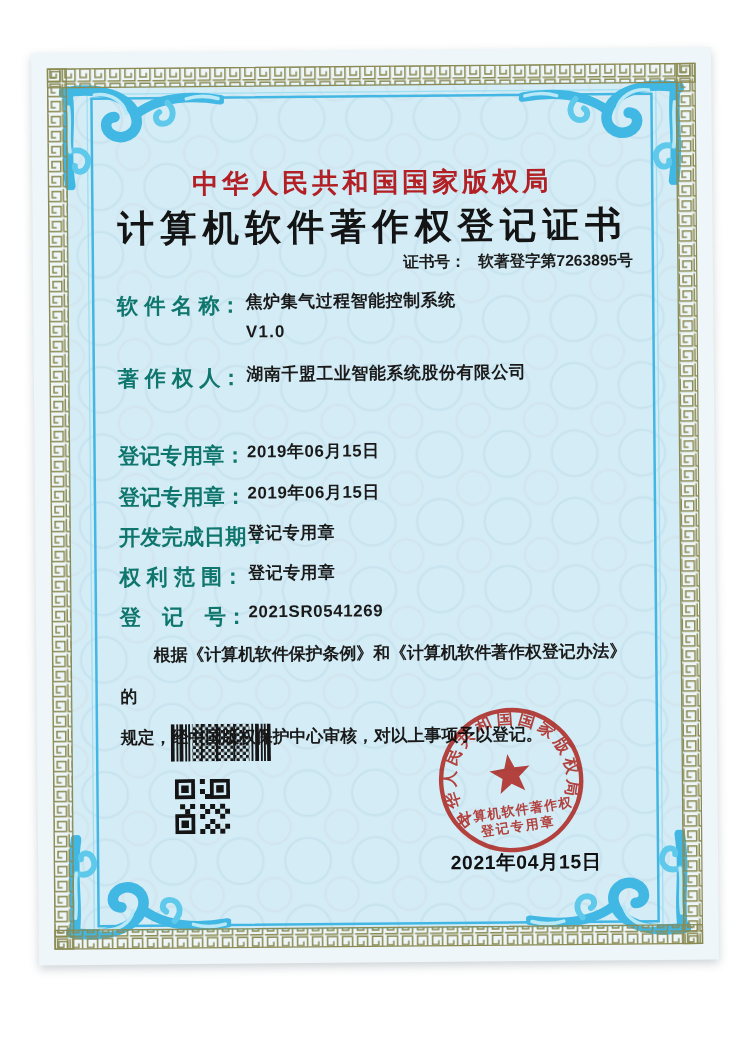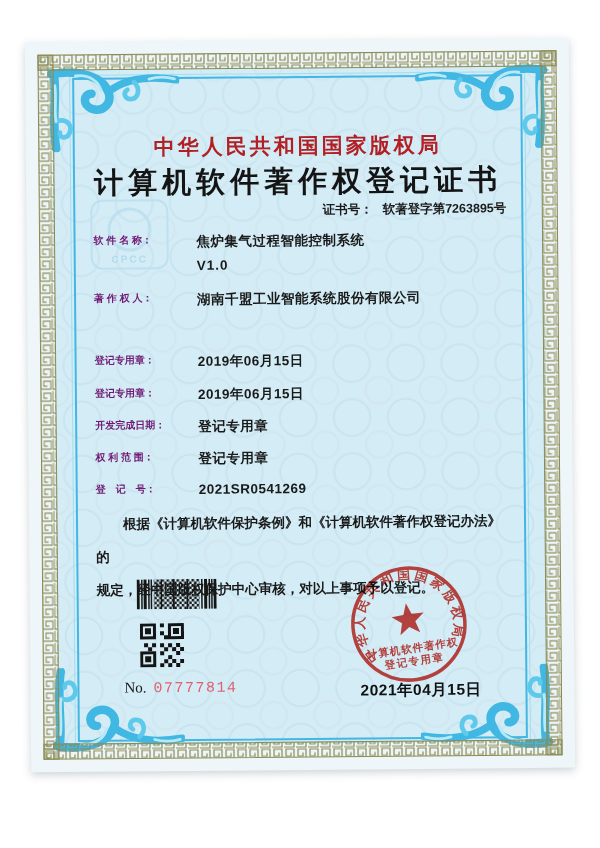--- a/index.html
+++ b/index.html
@@ -61,21 +61,21 @@
     font-size:29px;font-weight:bold;color:#141414;letter-spacing:5px;
   }
   .cert-no{
     position:absolute;right:64px;top:162px;z-index:5;
     font-size:12.5px;font-weight:bold;color:#1c1c1c;
   }
   .cert-no .lbl{margin-right:10px;}
   .fields{position:absolute;left:67px;top:192px;width:420px;z-index:5;}
   .frow{position:absolute;left:0;display:flex;align-items:flex-start;}
   .frow .lbl{
-    width:103px;flex:0 0 103px;font-size:10px;font-weight:bold;color:#701a75;white-space:pre;
+    width:103px;flex:0 0 103px;font-size:17px;font-weight:bold;color:#0f766e;white-space:pre;
   }
   .frow .val{
     font-size:13.5px;font-weight:bold;color:#1a1a1a;letter-spacing:0.5px;
   }
   .frow .val .v2{display:block;margin-top:7px;letter-spacing:1px;}
   .statement{
     position:absolute;left:67px;top:466px;width:414px;z-index:5;
     font-size:13.5px;font-weight:bold;color:#1a1a1a;line-height:33px;
   }
   .statement .l1{text-indent:2em;}
@@ -162,24 +162,20 @@
       <path d="M65 27 C82 14 106 10 137 15" stroke="#41b7e4" stroke-width="8"></path>
       <path d="M7 7 C11 32 4 54 9 87" stroke="#41b7e4" stroke-width="9"></path>
       <path d="M9 58 C21 54 27 63 23 71 C20 77 12 76 13 70" stroke="#5ec9ea" stroke-width="5"></path>
       <path d="M92 17 C100 25 96 35 88 35 C82 35 80 28 85 25" stroke="#5ec9ea" stroke-width="5"></path>
       <path d="M30 10 C44 8 55 16 57 26" stroke="#b9e8f6" stroke-width="3"></path>
       <path d="M108 14 C118 11 128 12 135 14" stroke="#b9e8f6" stroke-width="3"></path>
       <path d="M8 20 C10 34 7 46 9 58" stroke="#b9e8f6" stroke-width="3"></path>
     </g>
   </svg>
 
-  <div class="cpcc">
-    <div class="ring"></div>
-    <div class="ctext">CPCC</div>
-  </div>
 
   <div class="authority">中华人民共和国国家版权局</div>
   <div class="cert-title">计算机软件著作权登记证书</div>
   <div class="cert-no">
     <span class="lbl">证书号：</span><span>软著登字第7263895号</span>
   </div>
 
   <div class="fields">
     <div class="frow" style="top:0;">
       <span class="lbl">软 件 名 称：</span>
@@ -273,23 +269,20 @@
       <rect x="28" y="32" width="4" height="4"></rect>
         <rect x="24" y="36" width="4" height="4"></rect>
         <rect x="32" y="36" width="4" height="4"></rect>
       <rect x="40" y="36" width="4" height="4"></rect>
         <rect x="20" y="40" width="4" height="4"></rect>
         <rect x="28" y="40" width="4" height="4"></rect>
       <rect x="36" y="40" width="4" height="4"></rect>
     </g>
   </svg>
 
-  <div class="serial">
-    <span>No.</span><span class="num">07777814</span>
-  </div>
 
   <svg class="seal" width="124" height="124" viewBox="0 0 124 124">
     <defs>
       <path id="sealArc" d="M 30.2 93.8 A 45 45 0 1 1 93.8 93.8" fill="none"></path>
     </defs>
     <circle cx="62" cy="62" r="56" fill="none" stroke="#d63c35" stroke-width="3.5"></circle>
     <text font-size="13" font-weight="bold" fill="#d63c35" letter-spacing="3.2">
       <textPath href="#sealArc" startOffset="4">中华人民共和国国家版权局</textPath>
     </text>
     <polygon fill="#d63c35" points="62,41 66.1,52.3 78.2,52.7 68.7,60.2 72,71.8 62,65 52,71.8 55.3,60.2 45.8,52.7 57.9,52.3"></polygon>

